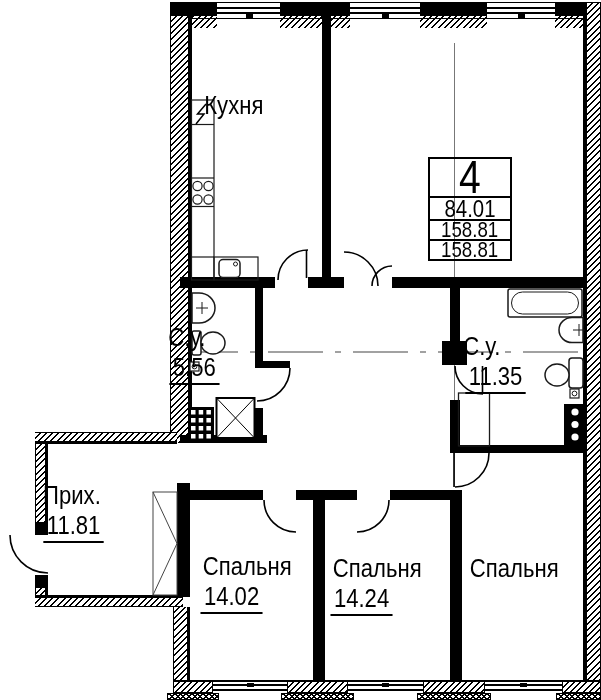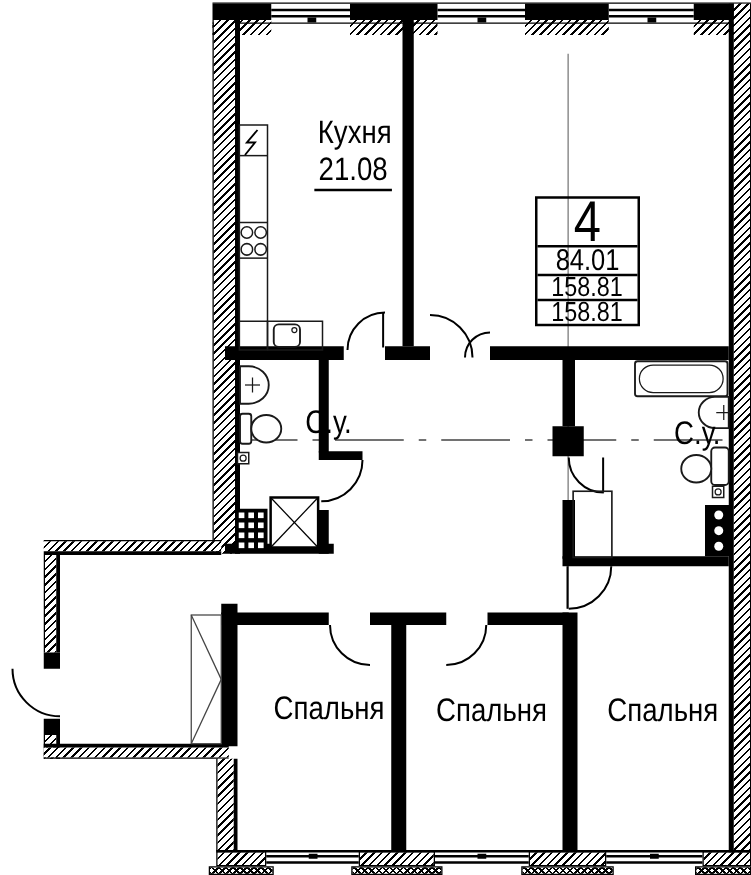--- a/index.html
+++ b/index.html
@@ -6,21 +6,21 @@
   .plan{position:relative;width:601px;height:700px;background:#fff;overflow:hidden;
         font-family:"Liberation Sans",sans-serif;color:#000;}
   .w{position:absolute;background:#000;}
   .h{position:absolute;background:repeating-linear-gradient(135deg,#fff 0 3px,#000 3px 4.4px);box-sizing:border-box;}
   .x{position:absolute;background:
         repeating-linear-gradient(45deg,#000 0 1.4px,transparent 1.4px 4px),
         repeating-linear-gradient(135deg,#000 0 1.4px,transparent 1.4px 4px),#fff;
      box-sizing:border-box;border:1px solid #000;}
   .gl{position:absolute;background:#000;height:2px;}
   svg{position:absolute;left:0;top:0;}
-  .lbl{position:absolute;text-align:right;line-height:1.05;}
+  .lbl{position:absolute;text-align:left;line-height:1.05;}
   .lbl .nm{font-size:26px;}
   .lbl .ar{font-size:26px;margin-top:3px;}
   .cond{display:inline-block;transform:scaleX(.85);transform-origin:50% 50%;white-space:nowrap;}
   .ar .cond{border-bottom:2px solid #000;padding:0 4px 1px 4px;}
   .tbl{position:absolute;left:428px;top:157px;width:84px;border:2px solid #000;box-sizing:border-box;}
   .tbl .r0{height:37px;line-height:37px;font-size:46px;text-align:center;}
   .tbl .r1{height:21px;line-height:21px;font-size:24px;text-align:center;border-top:2px solid #000;}
   .tbl .r2{height:18px;line-height:18px;font-size:22px;text-align:center;border-top:2px solid #000;}
 </style>
 </head>
@@ -206,35 +206,42 @@
 
     <g stroke="#444" stroke-width="1" fill="none">
       <rect x="153" y="492" width="24" height="103"></rect>
       <line x1="153" y1="492" x2="177" y2="543.5"></line>
       <line x1="153" y1="595" x2="177" y2="543.5"></line>
     </g>
   </svg>
 
   <div class="lbl" style="left:199px;top:92px;width:120px">
     <div class="nm"><span class="cond">Кухня</span></div>
-    <div class="ar"><span class="cond">21.08</span></div>
   </div>
   <div class="lbl" style="left:398px;top:89px;width:120px">
   </div>
   <div class="lbl" style="left:165px;top:324px;width:120px">
     <div class="nm"><span class="cond">С.у.</span></div>
+    <div class="ar"><span class="cond">5.56</span></div>
   </div>
   <div class="lbl" style="left:460px;top:333px;width:120px">
     <div class="nm"><span class="cond">С.у.</span></div>
+    <div class="ar"><span class="cond">11.35</span></div>
+  </div>
+  <div class="lbl" style="left:38px;top:482px;width:120px">
+    <div class="nm"><span class="cond">Прих.</span></div>
+    <div class="ar"><span class="cond">11.81</span></div>
   </div>
   <div class="lbl" style="left:195px;top:553px;width:120px">
     <div class="nm"><span class="cond">Спальня</span></div>
+    <div class="ar"><span class="cond">14.02</span></div>
   </div>
   <div class="lbl" style="left:325px;top:555px;width:120px">
     <div class="nm"><span class="cond">Спальня</span></div>
+    <div class="ar"><span class="cond">14.24</span></div>
   </div>
   <div class="lbl" style="left:462px;top:555px;width:120px">
     <div class="nm"><span class="cond">Спальня</span></div>
   </div>
 
   <div class="tbl">
     <div class="r0"><span class="cond">4</span></div>
     <div class="r1"><span class="cond">84.01</span></div>
     <div class="r2"><span class="cond">158.81</span></div>
     <div class="r2"><span class="cond">158.81</span></div>

